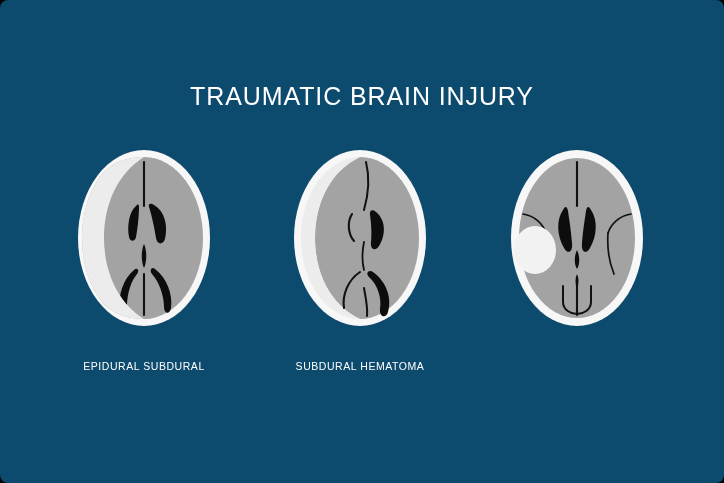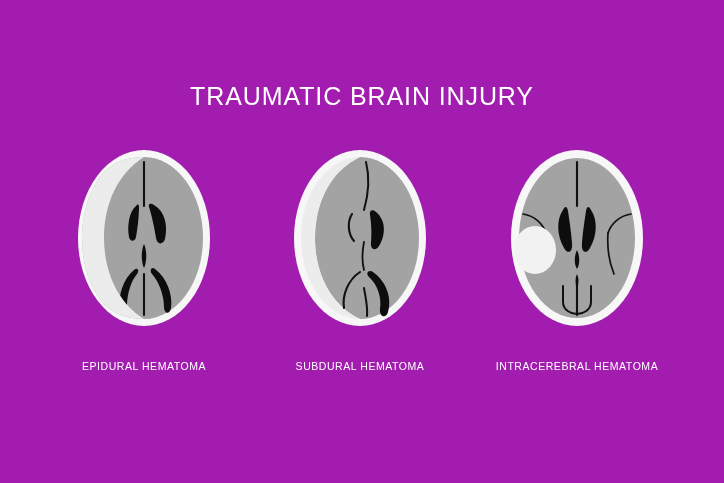--- a/index.html
+++ b/index.html
@@ -12,21 +12,22 @@
     height: 483px;
     overflow: hidden;
     font-family: "Liberation Sans", sans-serif;
     position: relative;
   }
   #poster {
     position: absolute;
     left: 0; top: 0;
     width: 724px;
     height: 483px;
-    background: #a21caf;
+    background: #0c4a6e;
+    border-radius: 8px;
   }
   #title {
     position: absolute;
     left: 0;
     top: 82px;
     width: 724px;
     text-align: center;
     color: #ffffff;
     font-size: 25px;
     font-weight: 400;
@@ -98,21 +99,21 @@
       <path fill="#0d0d0d" d="M 111 131 C 123 140 129 157 127 170 C 126 177 120 176 120 169 C 120 157 115 144 108 136 C 105 132 108 128 111 131 Z"></path>
 
       <path fill="#ececec" d="M 100 19
                C 84 19 70 24 60 34
                C 46 50 38 74 38 100
                C 38 126 46 150 60 166
                C 70 176 84 181 100 181
                C 74 165 60 134 60 100
                C 60 66 74 35 100 19 Z"></path>
     </svg>
-    <div class="caption">EPIDURAL HEMATOMA</div>
+    <div class="caption">EPIDURAL SUBDURAL</div>
   </div>
 
   <div class="panel" id="panel-1">
     <svg class="scan" viewBox="0 0 200 200">
       <ellipse cx="100" cy="100" rx="66" ry="88" fill="#f7f7f7"></ellipse>
       <ellipse cx="100" cy="100" rx="59" ry="81" fill="#ececec"></ellipse>
 
       <path fill="#a3a3a3" d="M 100 19
                A 59 81 0 0 1 100 181
                C 72 168 55 137 55 100
@@ -156,16 +157,15 @@
       <path fill="#0d0d0d" d="M 86 72 C 79 82 80 98 87 110 C 91 117 96 114 95 105 C 94 92 92 80 91 73 C 90 68 88 68 86 72 Z"></path>
       <path fill="#0d0d0d" d="M 114 72 C 121 82 120 98 113 110 C 109 117 104 114 105 105 C 106 92 108 80 109 73 C 110 68 112 68 114 72 Z"></path>
 
       <path fill="#0d0d0d" d="M 100 112 C 103 118 103 126 100 131 C 97 126 97 118 100 112 Z"></path>
       <path fill="#0d0d0d" d="M 100 136 C 102 140 102 146 100 150 C 98 146 98 140 100 136 Z"></path>
 
       <path fill="none" stroke="#111111" stroke-width="2" stroke-linecap="round" d="M 86 148 L 86 164 C 86 172 94 176 100 176 C 106 176 114 172 114 164 L 114 148"></path>
 
       <ellipse cx="58" cy="112" rx="21" ry="24" fill="#f2f2f2"></ellipse>
     </svg>
-    <div class="caption">INTRACEREBRAL HEMATOMA</div>
   </div>
 
 </div>
 
 </body></html>

